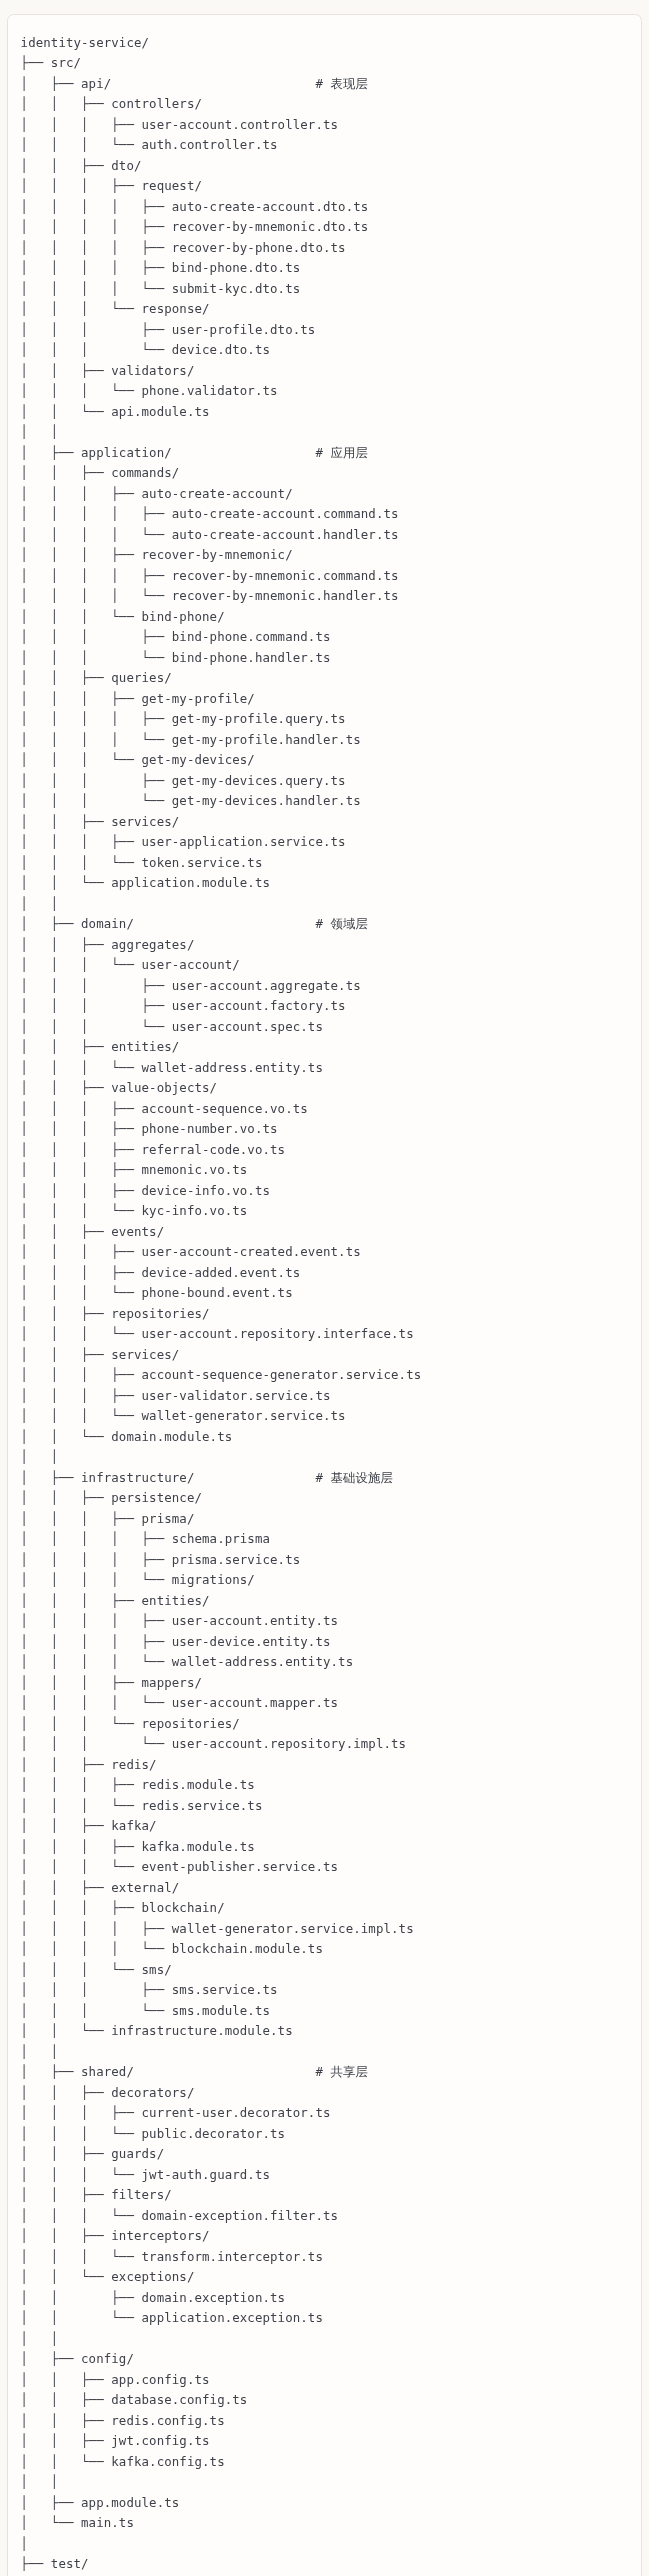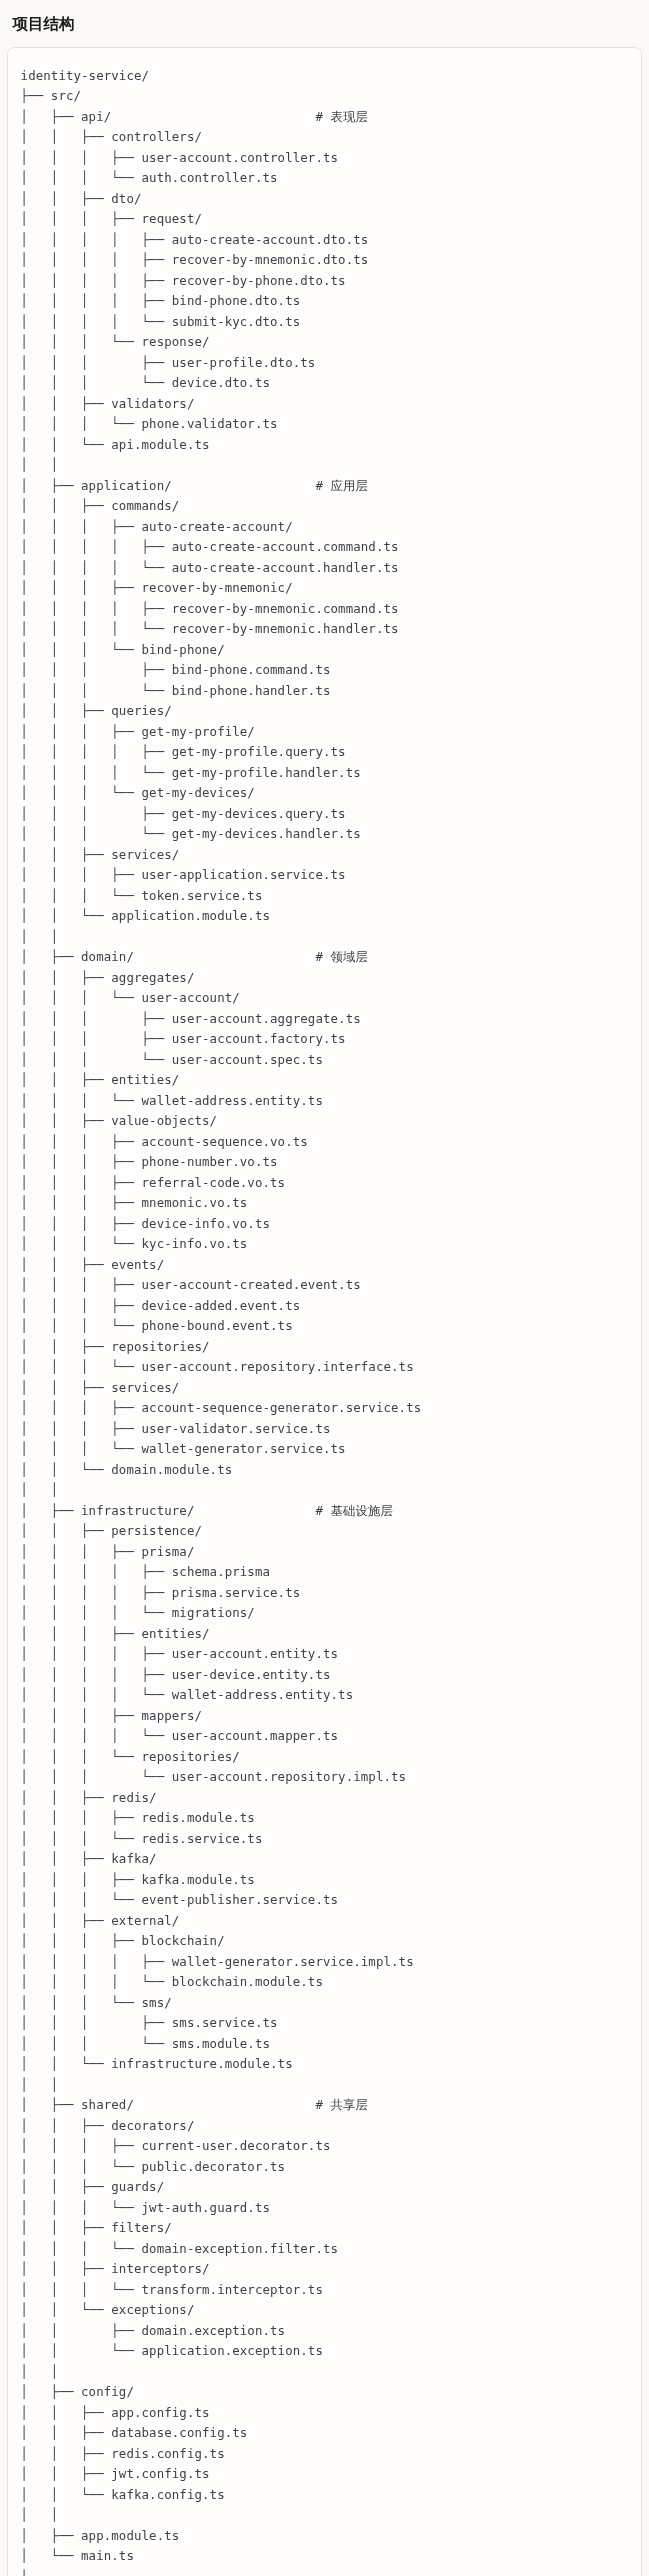--- a/index.html
+++ b/index.html
@@ -46,21 +46,20 @@
     letter-spacing: 0.1px;
     color: #3E4149;
     white-space: pre;
   }
 </style>
 </head>
 <body>
 
 <div class="page">
 
-  <h2 class="section-heading">项目结构</h2>
 
   <div class="code-block">
     <pre class="file-tree">identity-service/
 ├── src/
 │   ├── api/                           # 表现层
 │   │   ├── controllers/
 │   │   │   ├── user-account.controller.ts
 │   │   │   └── auth.controller.ts
 │   │   ├── dto/
 │   │   │   ├── request/

